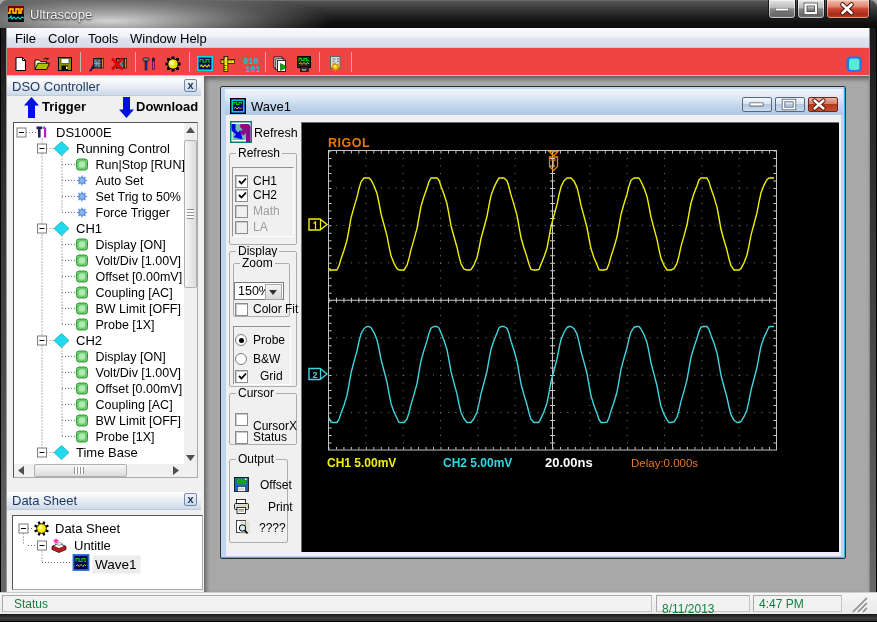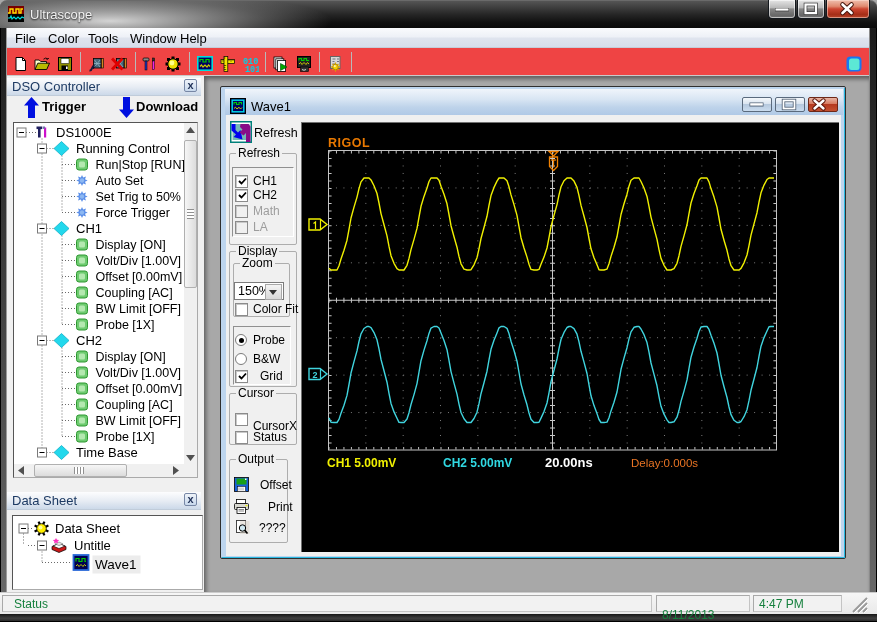--- a/index.html
+++ b/index.html
@@ -552,21 +552,21 @@
         </svg>
       </div>
   </div>
 </div>
 
 <div class="abs" id="status">
   <div class="spanel" style="left:2px;width:650px">
       <span style="position:absolute;left:11px;top:1px">Status</span>
     </div>
   <div class="spanel" style="left:656px;width:94px">
-      <span style="position:absolute;left:5px;top:12px">8/11/2013</span>
+      <span style="position:absolute;left:5px;top:6px">8/11/2013</span>
     </div>
   <div class="spanel" style="left:753px;width:89px">
       <span style="position:absolute;left:5px;top:1px">4:47 PM</span>
     </div>
   <svg class="abs" style="left:851px;top:3px" width="17" height="17">
     <g stroke="#9a9a9a" stroke-width="2">
         <line x1="16" y1="2" x2="2" y2="16"></line>
         <line x1="16" y1="7" x2="7" y2="16"></line>
         <line x1="16" y1="12" x2="12" y2="16"></line>
       </g>

